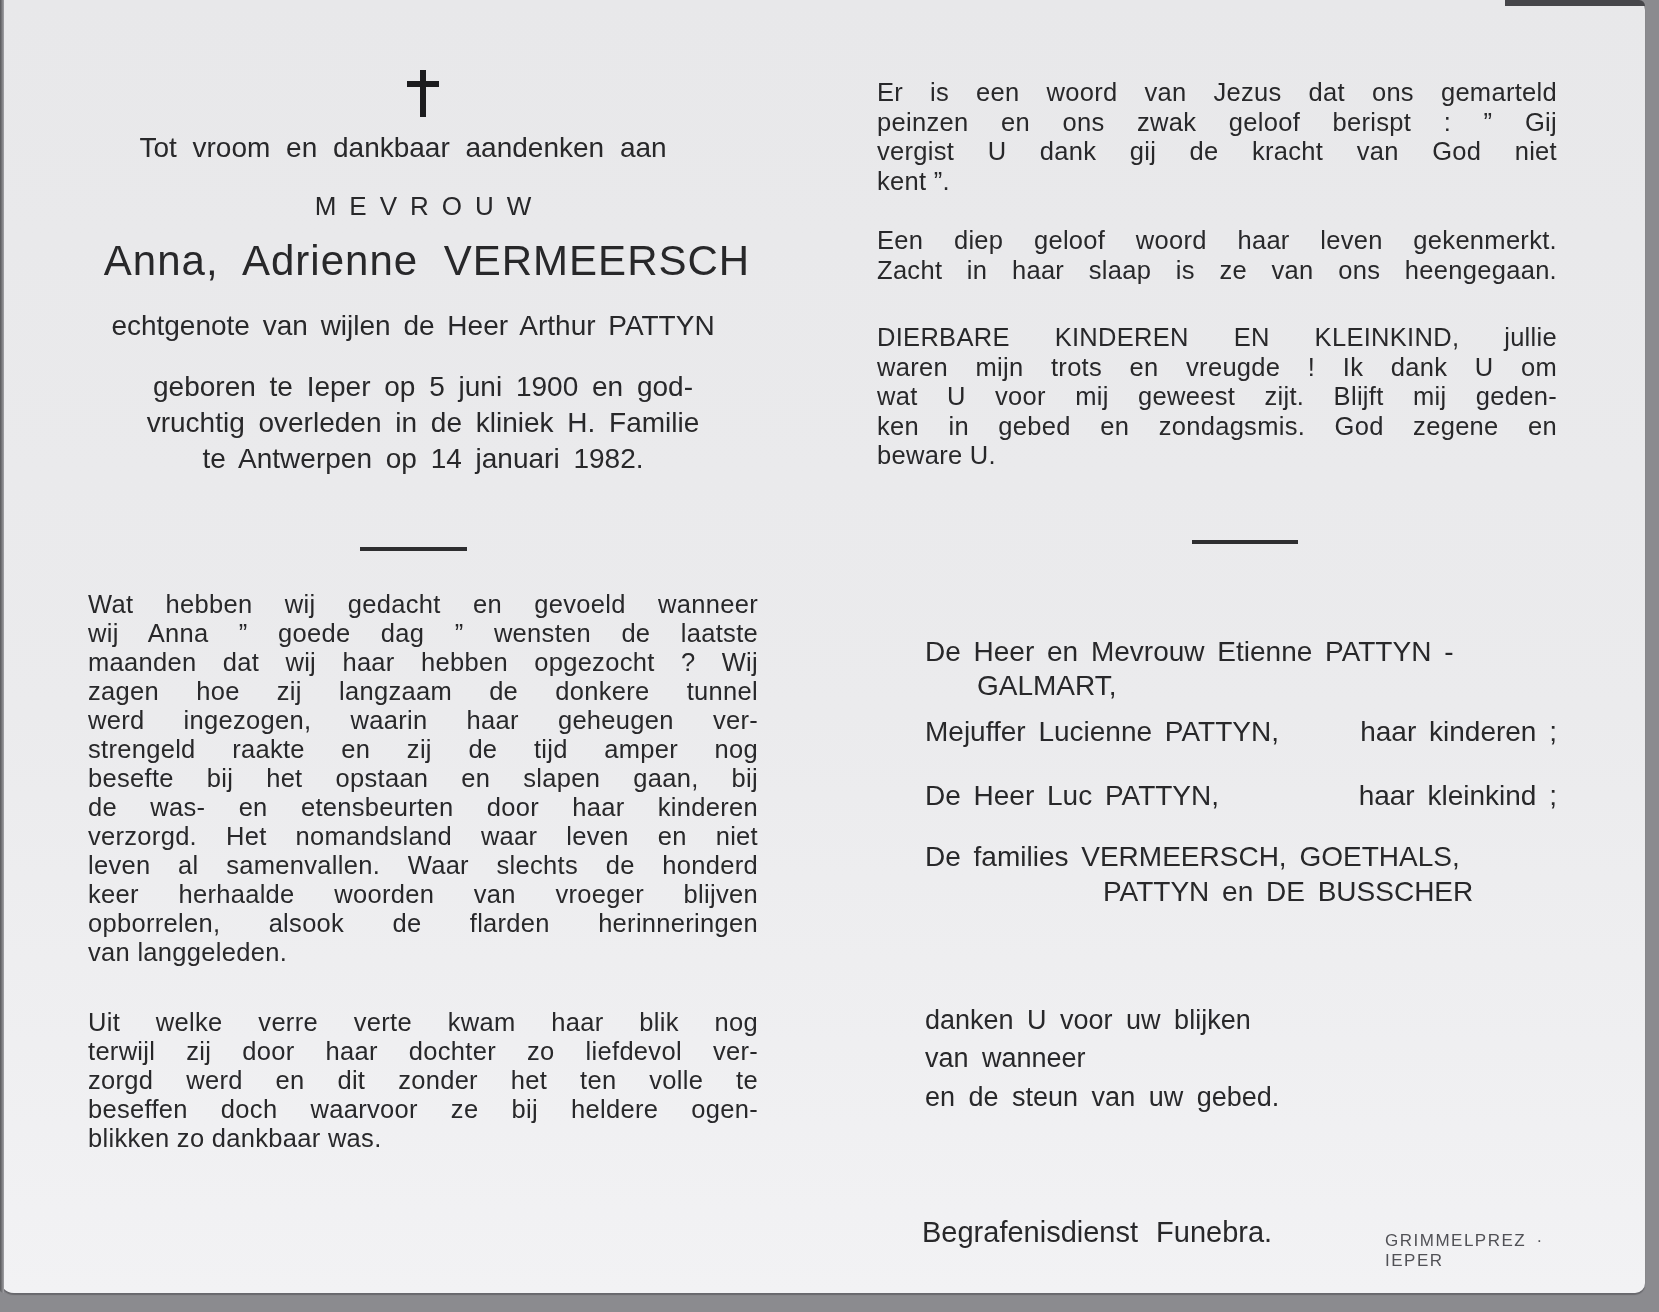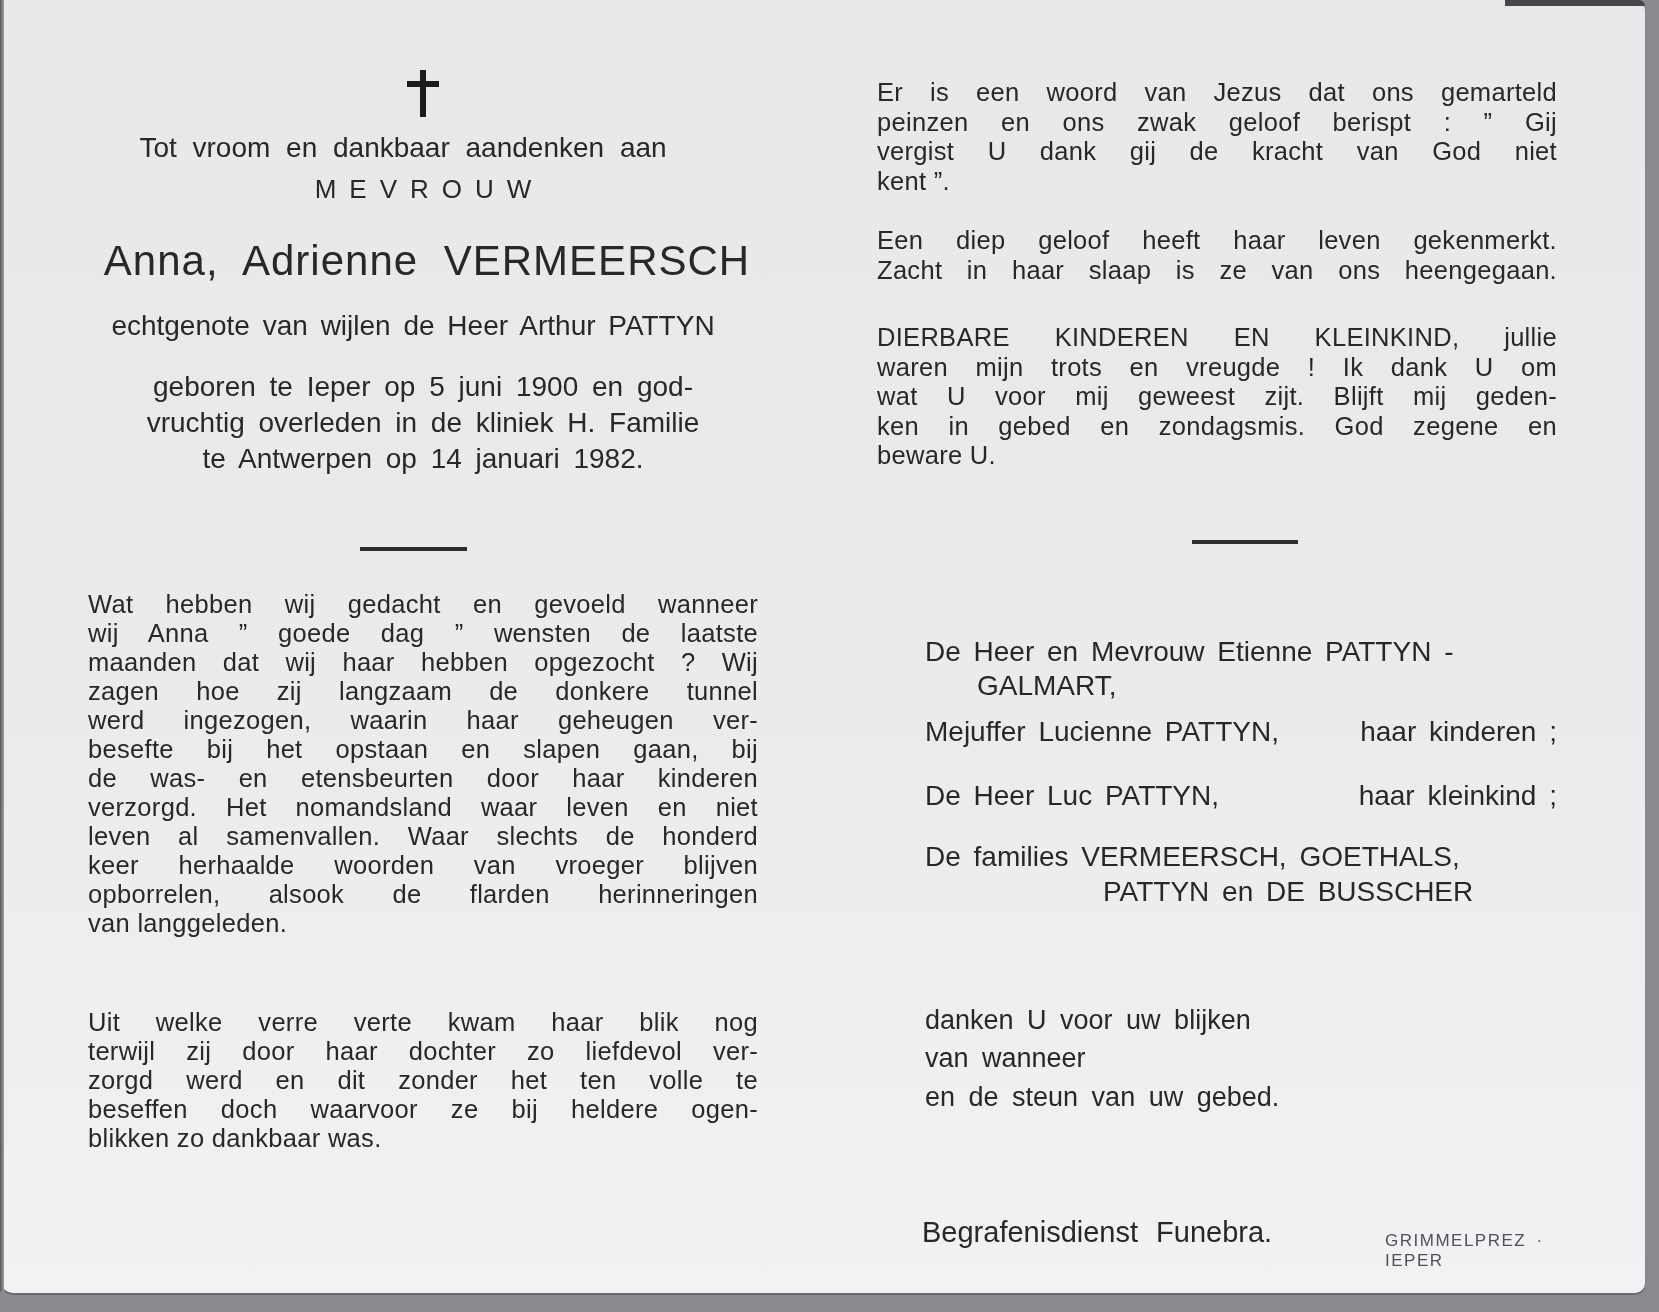--- a/index.html
+++ b/index.html
@@ -21,21 +21,21 @@
   .col { position:absolute; top:0; }
   .col-left  { left:88px;  width:670px; height:926px; }
   .col-right { left:877px; width:680px; height:1123px; }
 
   
   .cross { position:absolute; top:70px; left:0; right:0; height:50px; }
   .cross-v { position:absolute; left:50%; margin-left:-3px; top:0; width:6px; height:47px; background:#1c1c1e; }
   .cross-h { position:absolute; left:50%; margin-left:-16px; top:11px; width:32px; height:6px; background:#1c1c1e; }
 
   .intro   { position:absolute; top:132px; left:0; right:40px; text-align:center; font-size:28px; word-spacing:8px; }
-  .mevrouw { position:absolute; top:174px; left:0; right:0; text-align:center; font-size:26px; letter-spacing:13px; text-indent:13px; }
+  .mevrouw { position:absolute; top:191px; left:0; right:0; text-align:center; font-size:26px; letter-spacing:13px; text-indent:13px; }
   .name    { position:absolute; top:237px; left:8px; right:0; text-align:center; font-size:42px; word-spacing:13px; letter-spacing:1px; white-space:nowrap; }
   .spouse  { position:absolute; top:310px; left:0; right:20px; text-align:center; font-size:28px; word-spacing:5px; }
   .borndied{ position:absolute; top:369px; left:0; right:0; text-align:center; font-size:28px; line-height:36px; word-spacing:6px; }
 
   .divider { position:absolute; height:4px; background:#2e2e30; }
   .divider-left  { top:547px; left:272px; width:107px; }
   .divider-right { top:540px; left:315px; width:106px; }
 
   .para { position:absolute; left:0; right:0; font-size:25.5px; line-height:29px; letter-spacing:.3px; }
   .jl { text-align:justify; text-align-last:justify; }
@@ -84,20 +84,21 @@
         <div>te Antwerpen op 14 januari 1982.</div>
       </div>
       <div class="divider divider-left"></div>
 
       <div class="para para1">
         <div class="jl">Wat hebben wij gedacht en gevoeld wanneer</div>
         <div class="jl">wij Anna ” goede dag ” wensten de laatste</div>
         <div class="jl">maanden dat wij haar hebben opgezocht ? Wij</div>
         <div class="jl">zagen hoe zij langzaam de donkere tunnel</div>
         <div class="jl">werd ingezogen, waarin haar geheugen ver-</div>
+        <div class="jl">strengeld raakte en zij de tijd amper nog</div>
         <div class="jl">besefte bij het opstaan en slapen gaan, bij</div>
         <div class="jl">de was- en etensbeurten door haar kinderen</div>
         <div class="jl">verzorgd. Het nomandsland waar leven en niet</div>
         <div class="jl">leven al samenvallen. Waar slechts de honderd</div>
         <div class="jl">keer herhaalde woorden van vroeger blijven</div>
         <div class="jl">opborrelen, alsook de flarden herinneringen</div>
         <div class="ll">van langgeleden.</div>
       </div>
 
       <div class="para para2">
@@ -111,21 +112,21 @@
 
     <div class="col col-right">
       <div class="para rp1">
         <div class="jl">Er is een woord van Jezus dat ons gemarteld</div>
         <div class="jl">peinzen en ons zwak geloof berispt : ” Gij</div>
         <div class="jl">vergist U dank gij de kracht van God niet</div>
         <div class="ll">kent ”.</div>
       </div>
 
       <div class="para rp2">
-        <div class="jl">Een diep geloof heeft haar leven gekenmerkt.</div>
+        <div class="jl">Een diep geloof woord haar leven gekenmerkt.</div>
         <div class="jl">Zacht in haar slaap is ze van ons heengegaan.</div>
       </div>
 
       <div class="para rp3">
         <div class="jl">DIERBARE KINDEREN EN KLEINKIND, jullie</div>
         <div class="jl">waren mijn trots en vreugde ! Ik dank U om</div>
         <div class="jl">wat U voor mij geweest zijt. Blijft mij geden-</div>
         <div class="jl">ken in gebed en zondagsmis. God zegene en</div>
         <div class="ll">beware U.</div>
       </div>

